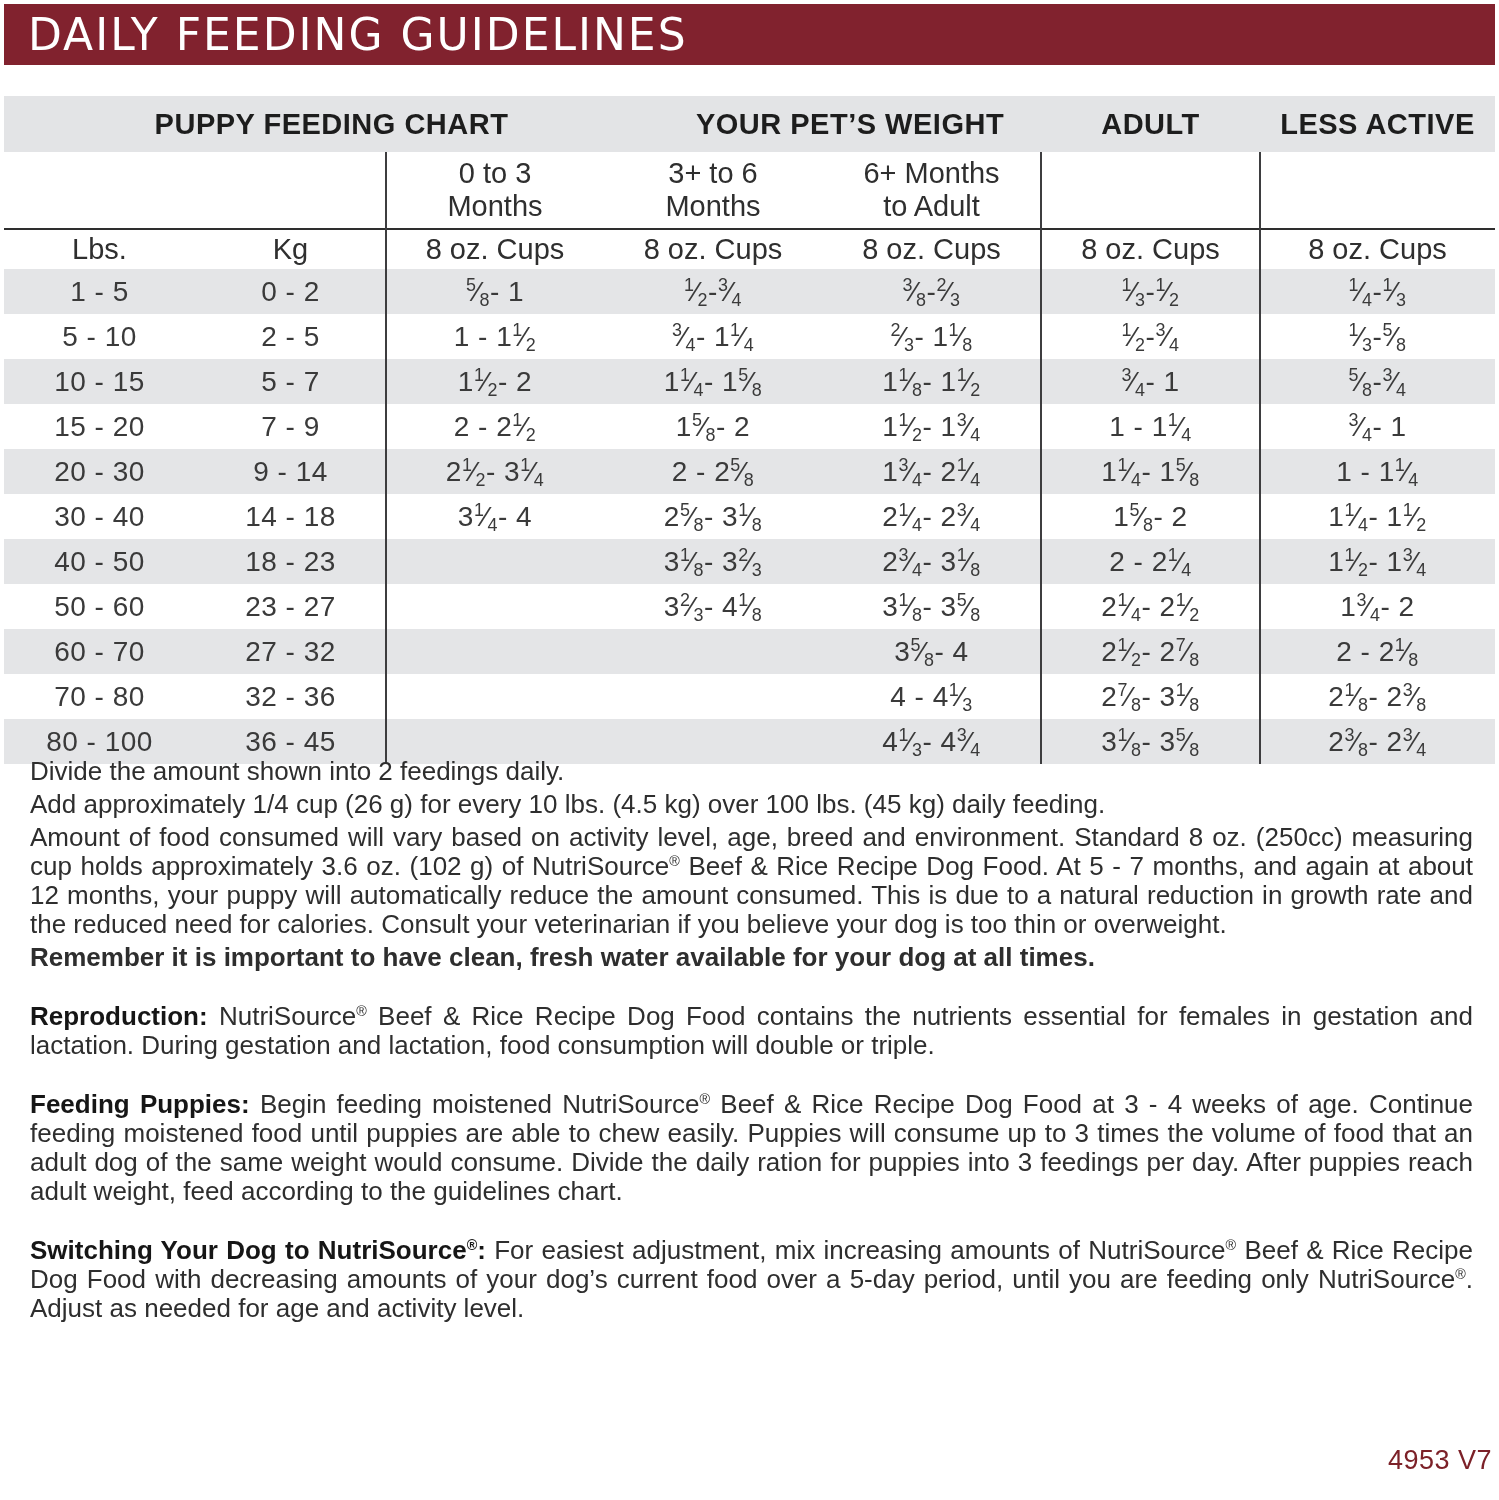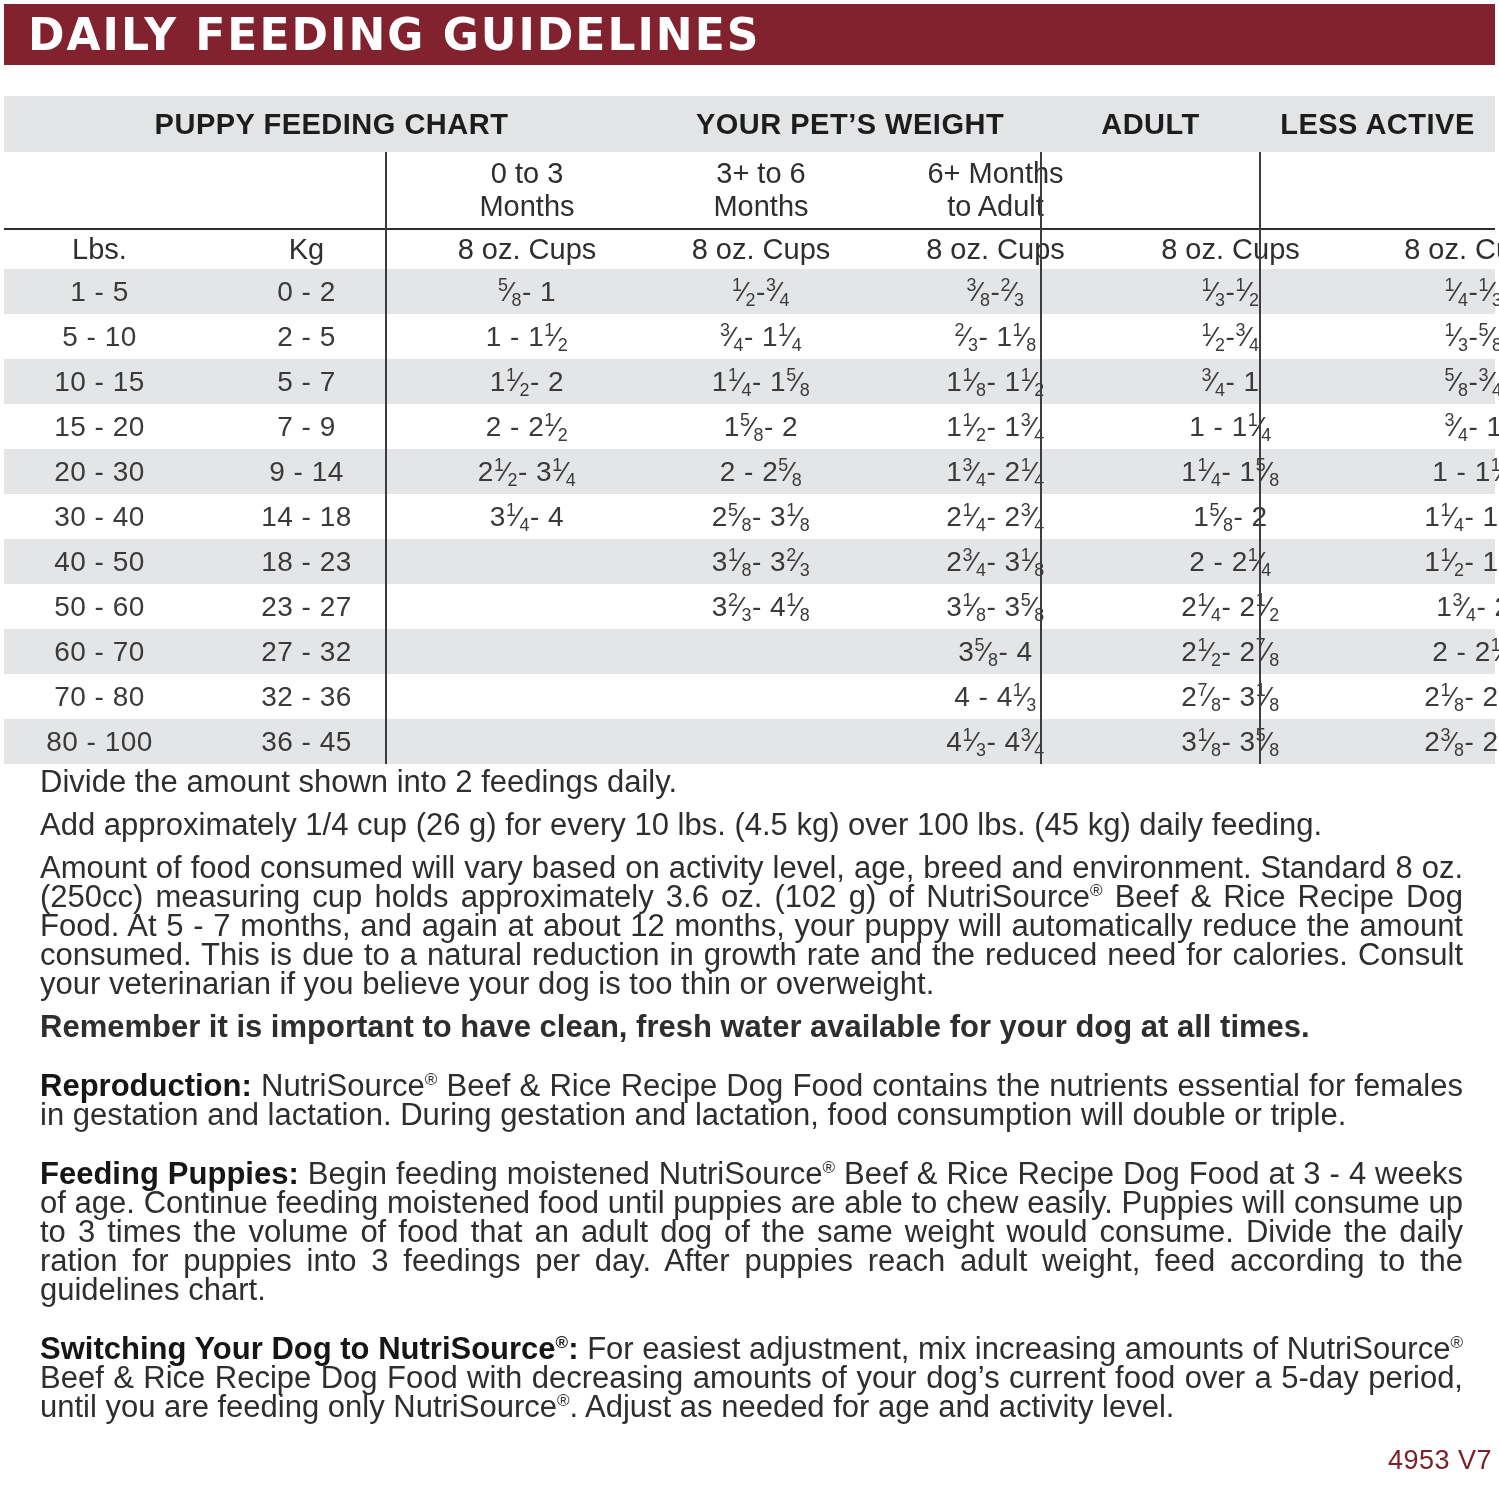--- a/index.html
+++ b/index.html
@@ -10,29 +10,29 @@
     --ink:#2e2e2e;
     --table-ink:#3a3a3a;
     --line:#3d3d3f;
   }
   html,body{margin:0;padding:0;background:#ffffff;}
   body{width:1499px;height:1500px;font-family:"Liberation Sans","DejaVu Sans",sans-serif;color:var(--ink);}
   .page{position:relative;width:1499px;height:1500px;overflow:hidden;background:#fff;}
 
   
   .banner{position:absolute;left:4px;top:4px;width:1491px;height:61px;background:var(--banner);display:flex;align-items:center;}
-  .banner h1{margin:0 0 0 24px;color:#ffffff;font-size:44px;font-weight:bold;letter-spacing:2px;font-family:"DejaVu Sans","Liberation Sans",sans-serif;}
+  .banner h1{margin:0 0 0 24px;color:#ffffff;font-size:44px;font-weight:normal;letter-spacing:2px;font-family:"DejaVu Sans","Liberation Sans",sans-serif;}
 
   
   .feed-table{position:absolute;left:4px;top:96px;width:1491px;}
   .band{height:56px;background:var(--header-band);display:flex;align-items:center;}
   .band .glabel{display:flex;justify-content:center;align-items:center;font-weight:bold;font-size:29px;color:#1d1d1d;letter-spacing:0.5px;}
   .gw{width:382px;} .gp{width:655px;} .ga{width:219px;} .gl{width:235px;}
 
-  .tgrid{display:grid;grid-template-columns:191px 191px 218px 218px 219px 219px 235px;gap:16px;}
+  .tgrid{display:grid;grid-template-columns:191px 191px 218px 218px 219px 219px 235px;}
   .months{height:76px;}
   .mcell{display:flex;flex-direction:column;justify-content:center;align-items:center;font-size:29px;line-height:33px;color:#2f2f2f;}
   .rule{height:2px;background:#2e2e2e;}
   .units{height:39px;}
   .ucell{display:flex;justify-content:center;align-items:center;font-size:29px;color:#2f2f2f;}
 
   .t-row{height:45px;}
   .t-row.stripe{background:var(--row-stripe);}
   .t-row .cell{display:flex;justify-content:center;align-items:center;font-size:28px;color:var(--table-ink);letter-spacing:0.5px;}
 
@@ -41,21 +41,21 @@
 
   
   .fr{white-space:nowrap;}
   .fr sup,.fr sub{font-size:64%;line-height:0;}
   .fr sup{vertical-align:0.55em;margin-right:-0.06em;}
   .fr sub{vertical-align:-0.3em;margin-left:-0.06em;}
   sup.reg{font-size:55%;line-height:0;vertical-align:0.65em;}
 
   
   .text-wrap{position:absolute;left:26px;right:22px;top:753px;}
-  .text-wrap p{margin:14px;font-size:31px;line-height:29px;color:var(--ink);}
+  .text-wrap p{margin:4px;font-size:26px;line-height:29px;color:var(--ink);}
   .njust{text-align:justify;}
   .nbold,.shead,.chead{font-weight:bold;color:#161616;}
   .txt-section{margin-top:30px;}
   .txt-section p{text-align:justify;}
   .calorie{margin-top:30px;}
   .pre{white-space:pre-wrap;}
 
   .doc-code{position:absolute;right:7px;bottom:24px;font-size:27px;color:var(--code-text);letter-spacing:0.5px;}
 </style>
 </head>

